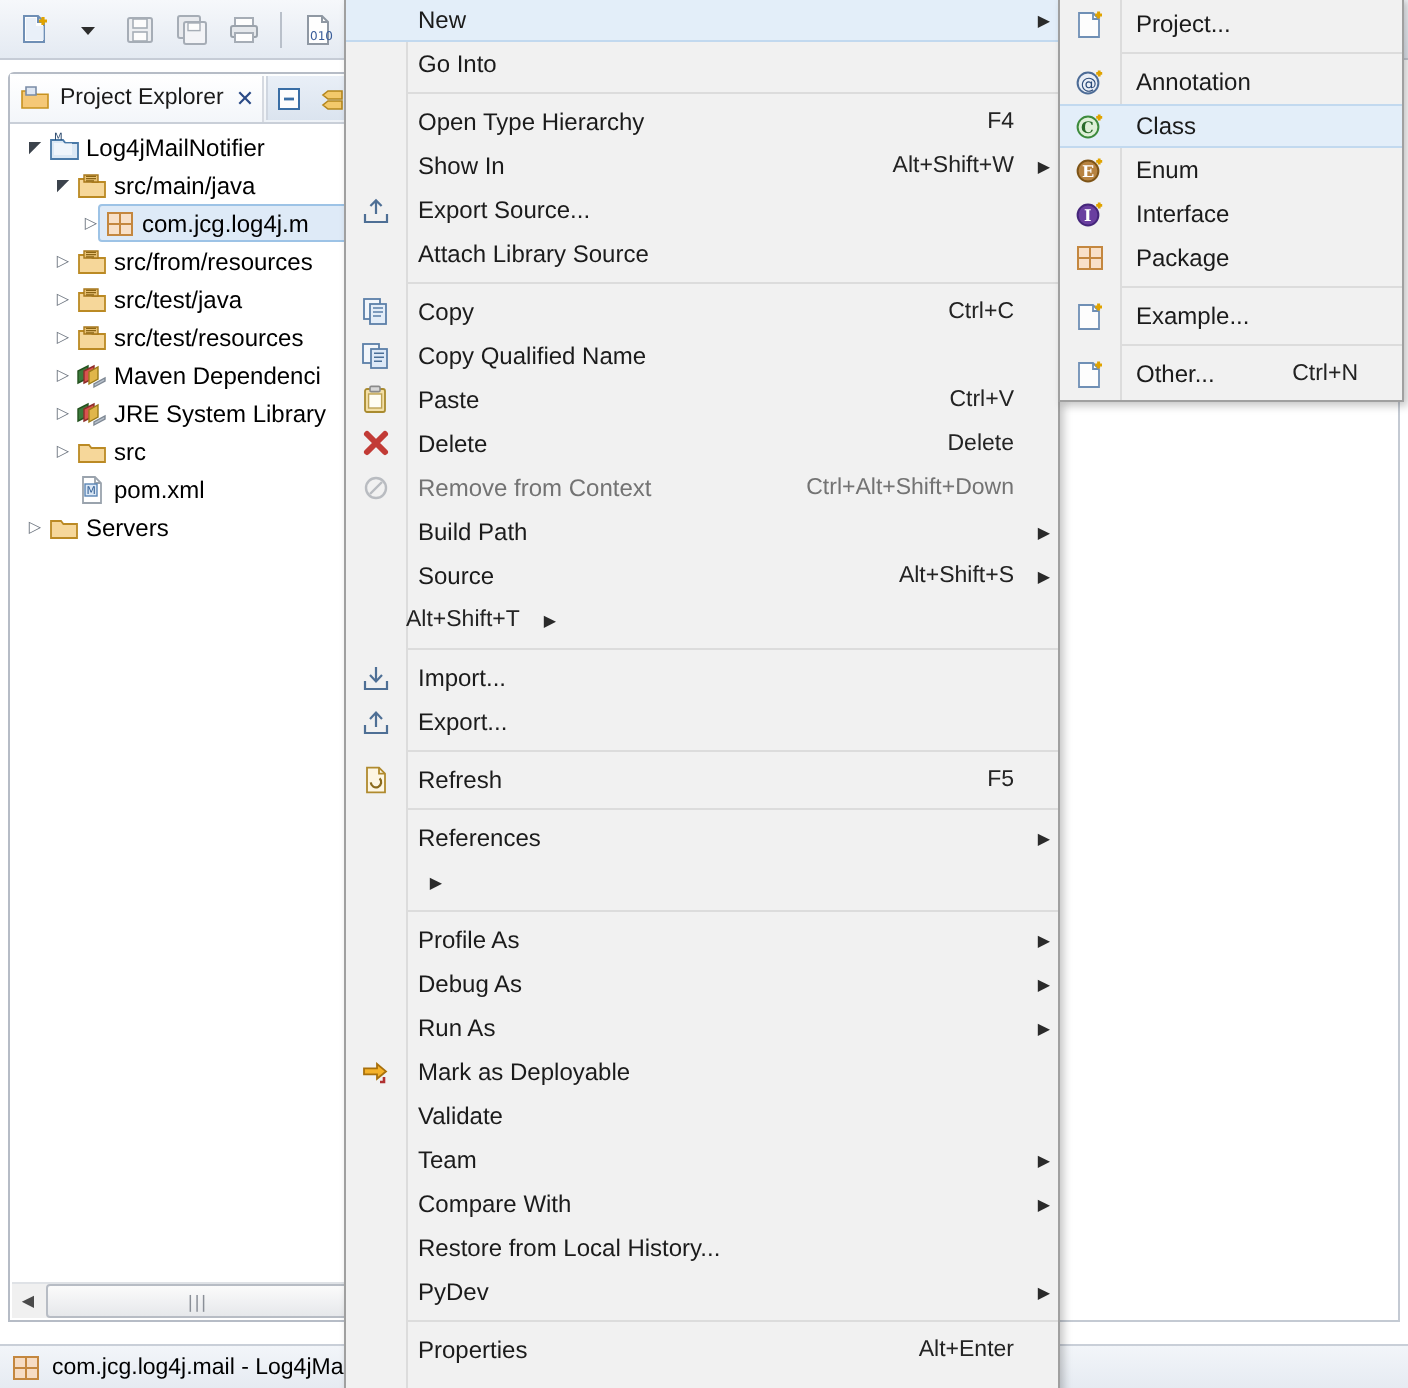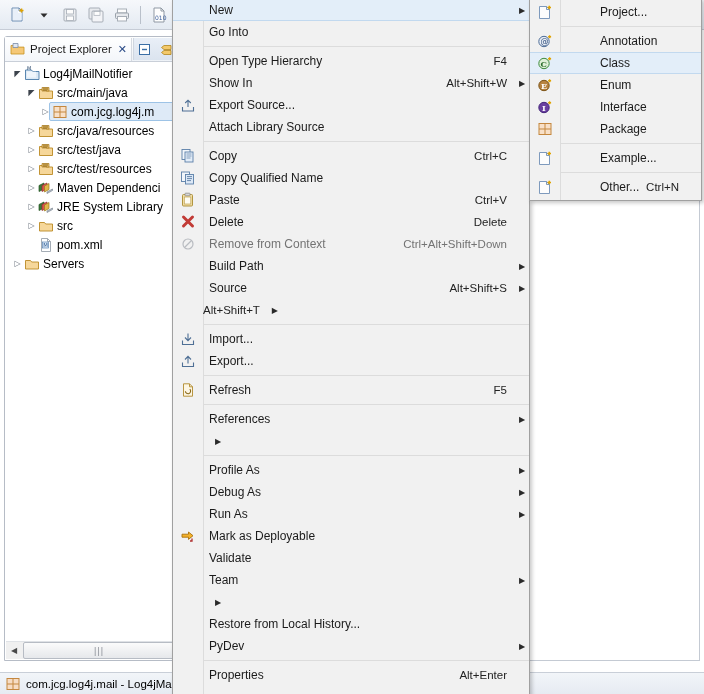--- a/index.html
+++ b/index.html
@@ -310,21 +310,21 @@
   #main-menu {
     left: 172px; top: -2px;
     width: 358px;
     height: 700px;
   }
   #sub-menu {
     left: 529px; top: -2px;
     width: 173px;
     padding: 2px 0 2px 0;
   }
-  #sub-menu .mi .mi-label { padding-left: 8px; margin-left: 32px; }
+  #sub-menu .mi .mi-label { padding-left: 8px; }
 </style>
 </head>
 <body>
 
 <div id="app">
 
   <div class="toolbar">
     <div class="tb-btn">
       <svg width="18" height="18" viewBox="0 0 18 18">
         <path d="M3 2h7l3 3v10H3z" fill="#fdfdfd" stroke="#6f8fb5" stroke-width="1"></path>
@@ -445,21 +445,21 @@
         </div>
         <div class="trow" style="padding-left: 20px;">
           <span class="arrow">▷</span>
           <span style="display: inline-flex;">
             <svg viewBox="0 0 16 16" width="16" height="16">
               <path d="M1.5 4.5h5.5l1.2 1.5H14.5V13.5h-13z" fill="#f6d79a" stroke="#bb8a24" stroke-width=".9"></path>
               <path d="M4 2.5h7v3.5H4z" fill="#e8c173" stroke="#a8781c" stroke-width=".7"></path>
               <path d="M5 3.2h5M5 4.3h5M5 5.4h4" stroke="#8a6414" stroke-width=".6"></path>
             </svg>
           </span>
-          <span class="tlabel">src/java/resources</span>
+          <span class="tlabel">src/from/resources</span>
         </div>
         <div class="trow" style="padding-left: 20px;">
           <span class="arrow">▷</span>
           <span style="display: inline-flex;">
             <svg viewBox="0 0 16 16" width="16" height="16">
               <path d="M1.5 4.5h5.5l1.2 1.5H14.5V13.5h-13z" fill="#f6d79a" stroke="#bb8a24" stroke-width=".9"></path>
               <path d="M4 2.5h7v3.5H4z" fill="#e8c173" stroke="#a8781c" stroke-width=".7"></path>
               <path d="M5 3.2h5M5 4.3h5M5 5.4h4" stroke="#8a6414" stroke-width=".6"></path>
             </svg>
           </span>
@@ -794,20 +794,21 @@
           <span class="mi-arrow"></span>
         </div>
         <div class="mi">
           <span class="mi-icon"></span>
           <span class="mi-label">Team</span>
           <span class="mi-accel"></span>
           <span class="mi-arrow">▶</span>
         </div>
         <div class="mi">
           <span class="mi-icon"></span>
+          <span class="mi-label">Compare With</span>
           <span class="mi-accel"></span>
           <span class="mi-arrow">▶</span>
         </div>
         <div class="mi">
           <span class="mi-icon"></span>
           <span class="mi-label">Restore from Local History...</span>
           <span class="mi-accel"></span>
           <span class="mi-arrow"></span>
         </div>
         <div class="mi">

